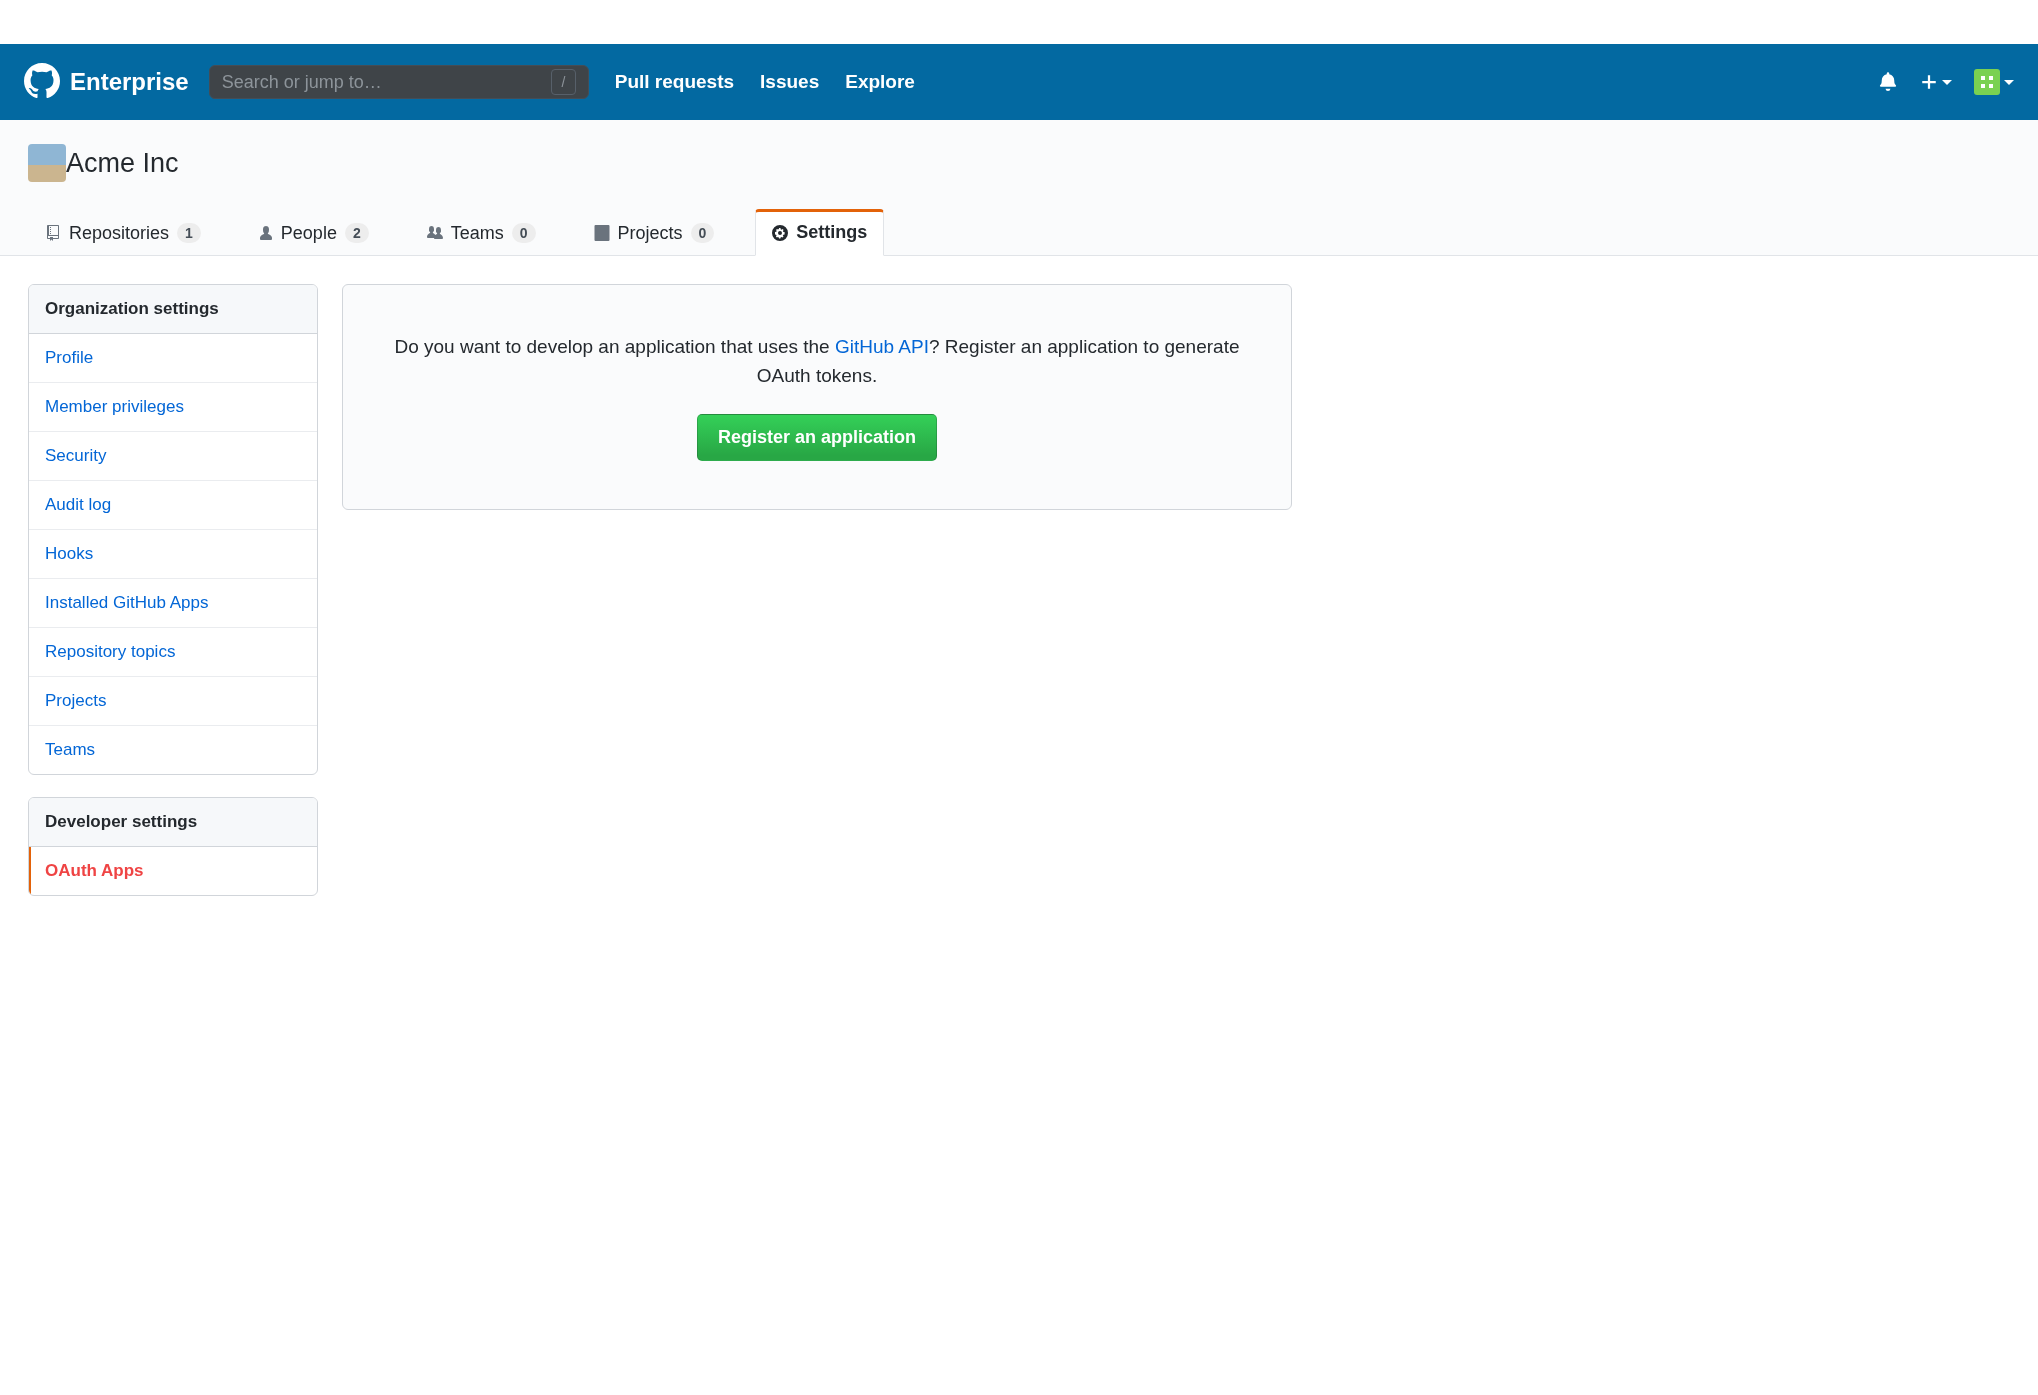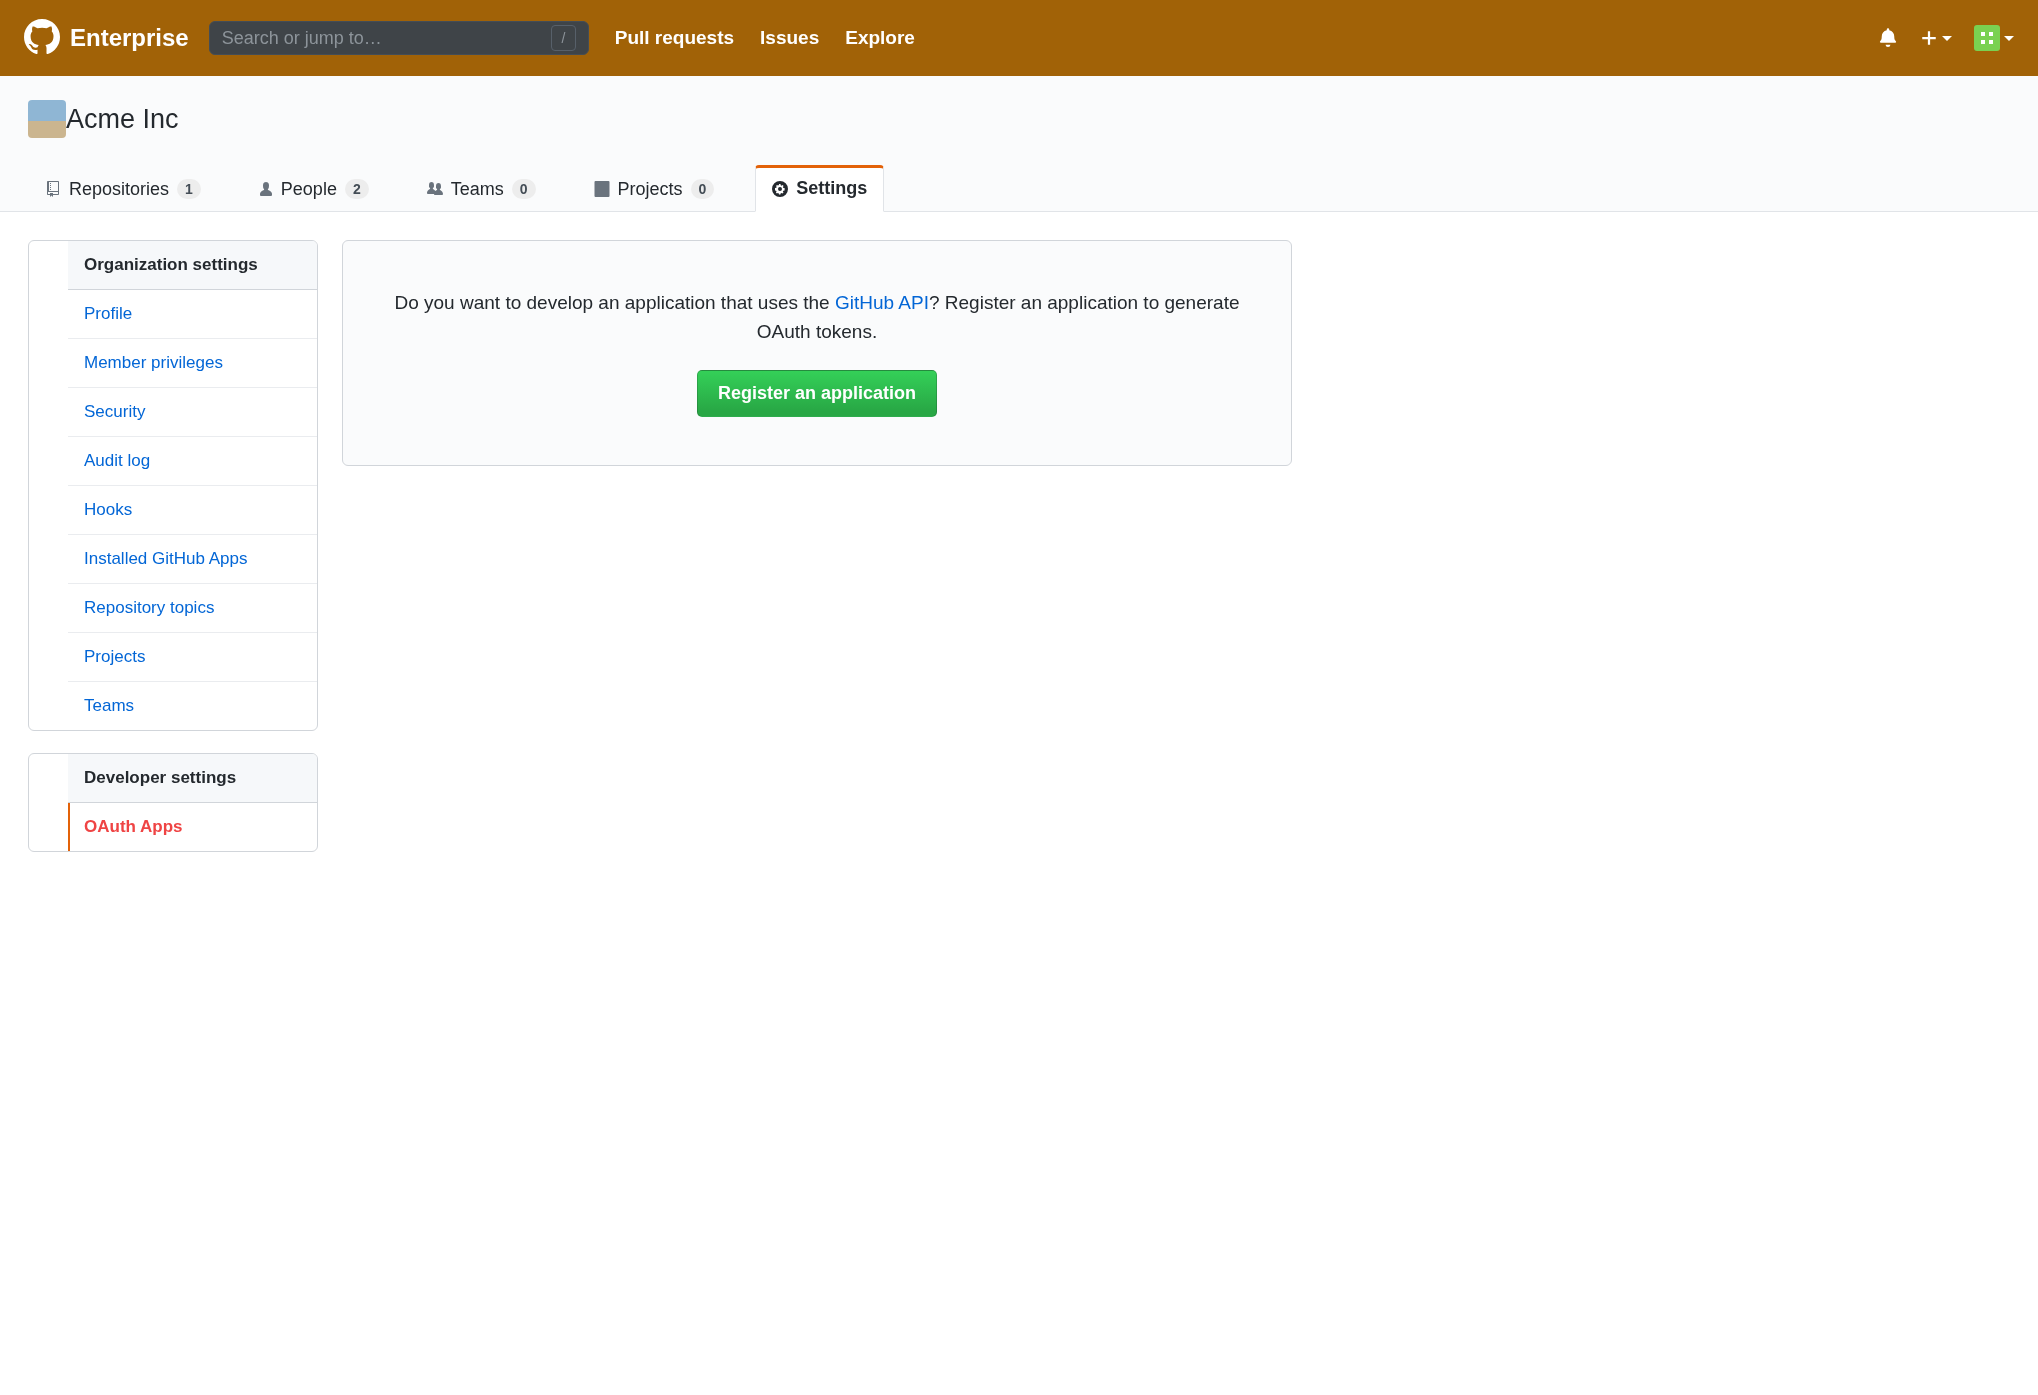--- a/index.html
+++ b/index.html
@@ -4,25 +4,26 @@
 <style>
   * { box-sizing: border-box; margin: 0; padding: 0; }
   body {
     font-family: -apple-system, BlinkMacSystemFont, "Segoe UI", Helvetica, Arial, sans-serif;
     font-size: 14px;
     color: #24292e;
     background: #fff;
   }
   
   .topbar {
-    background: #a16207;
+    background: #0369a1;
     height: 76px;
     display: flex;
     align-items: center;
     padding: 0 24px;
+    margin-top: 44px;
   }
   .logo-wrap { display:flex; align-items:center; gap:10px;}
   .logo-wrap svg { fill: #fff; }
   .brand { color:#fff; font-weight:600; font-size:24px; }
   .search {
     margin-left: 20px;
     background: #3f4448;
     border: 1px solid #444d56;
     border-radius: 6px;
     height: 34px;
@@ -133,21 +134,20 @@
     gap:24px;
     padding: 28px;
     max-width: 1320px;
   }
   .sidebar { width:290px; flex-shrink:0;}
   .menu {
     border:1px solid #d1d5da;
     border-radius:6px;
     margin-bottom:22px;
     overflow:hidden;
-    padding-left:39px;
   }
   .menu-header {
     background:#f6f8fa;
     padding:14px 16px;
     font-size:17px;
     font-weight:600;
     color:#24292e;
     border-bottom:1px solid #d1d5da;
   }
   .menu-item {

